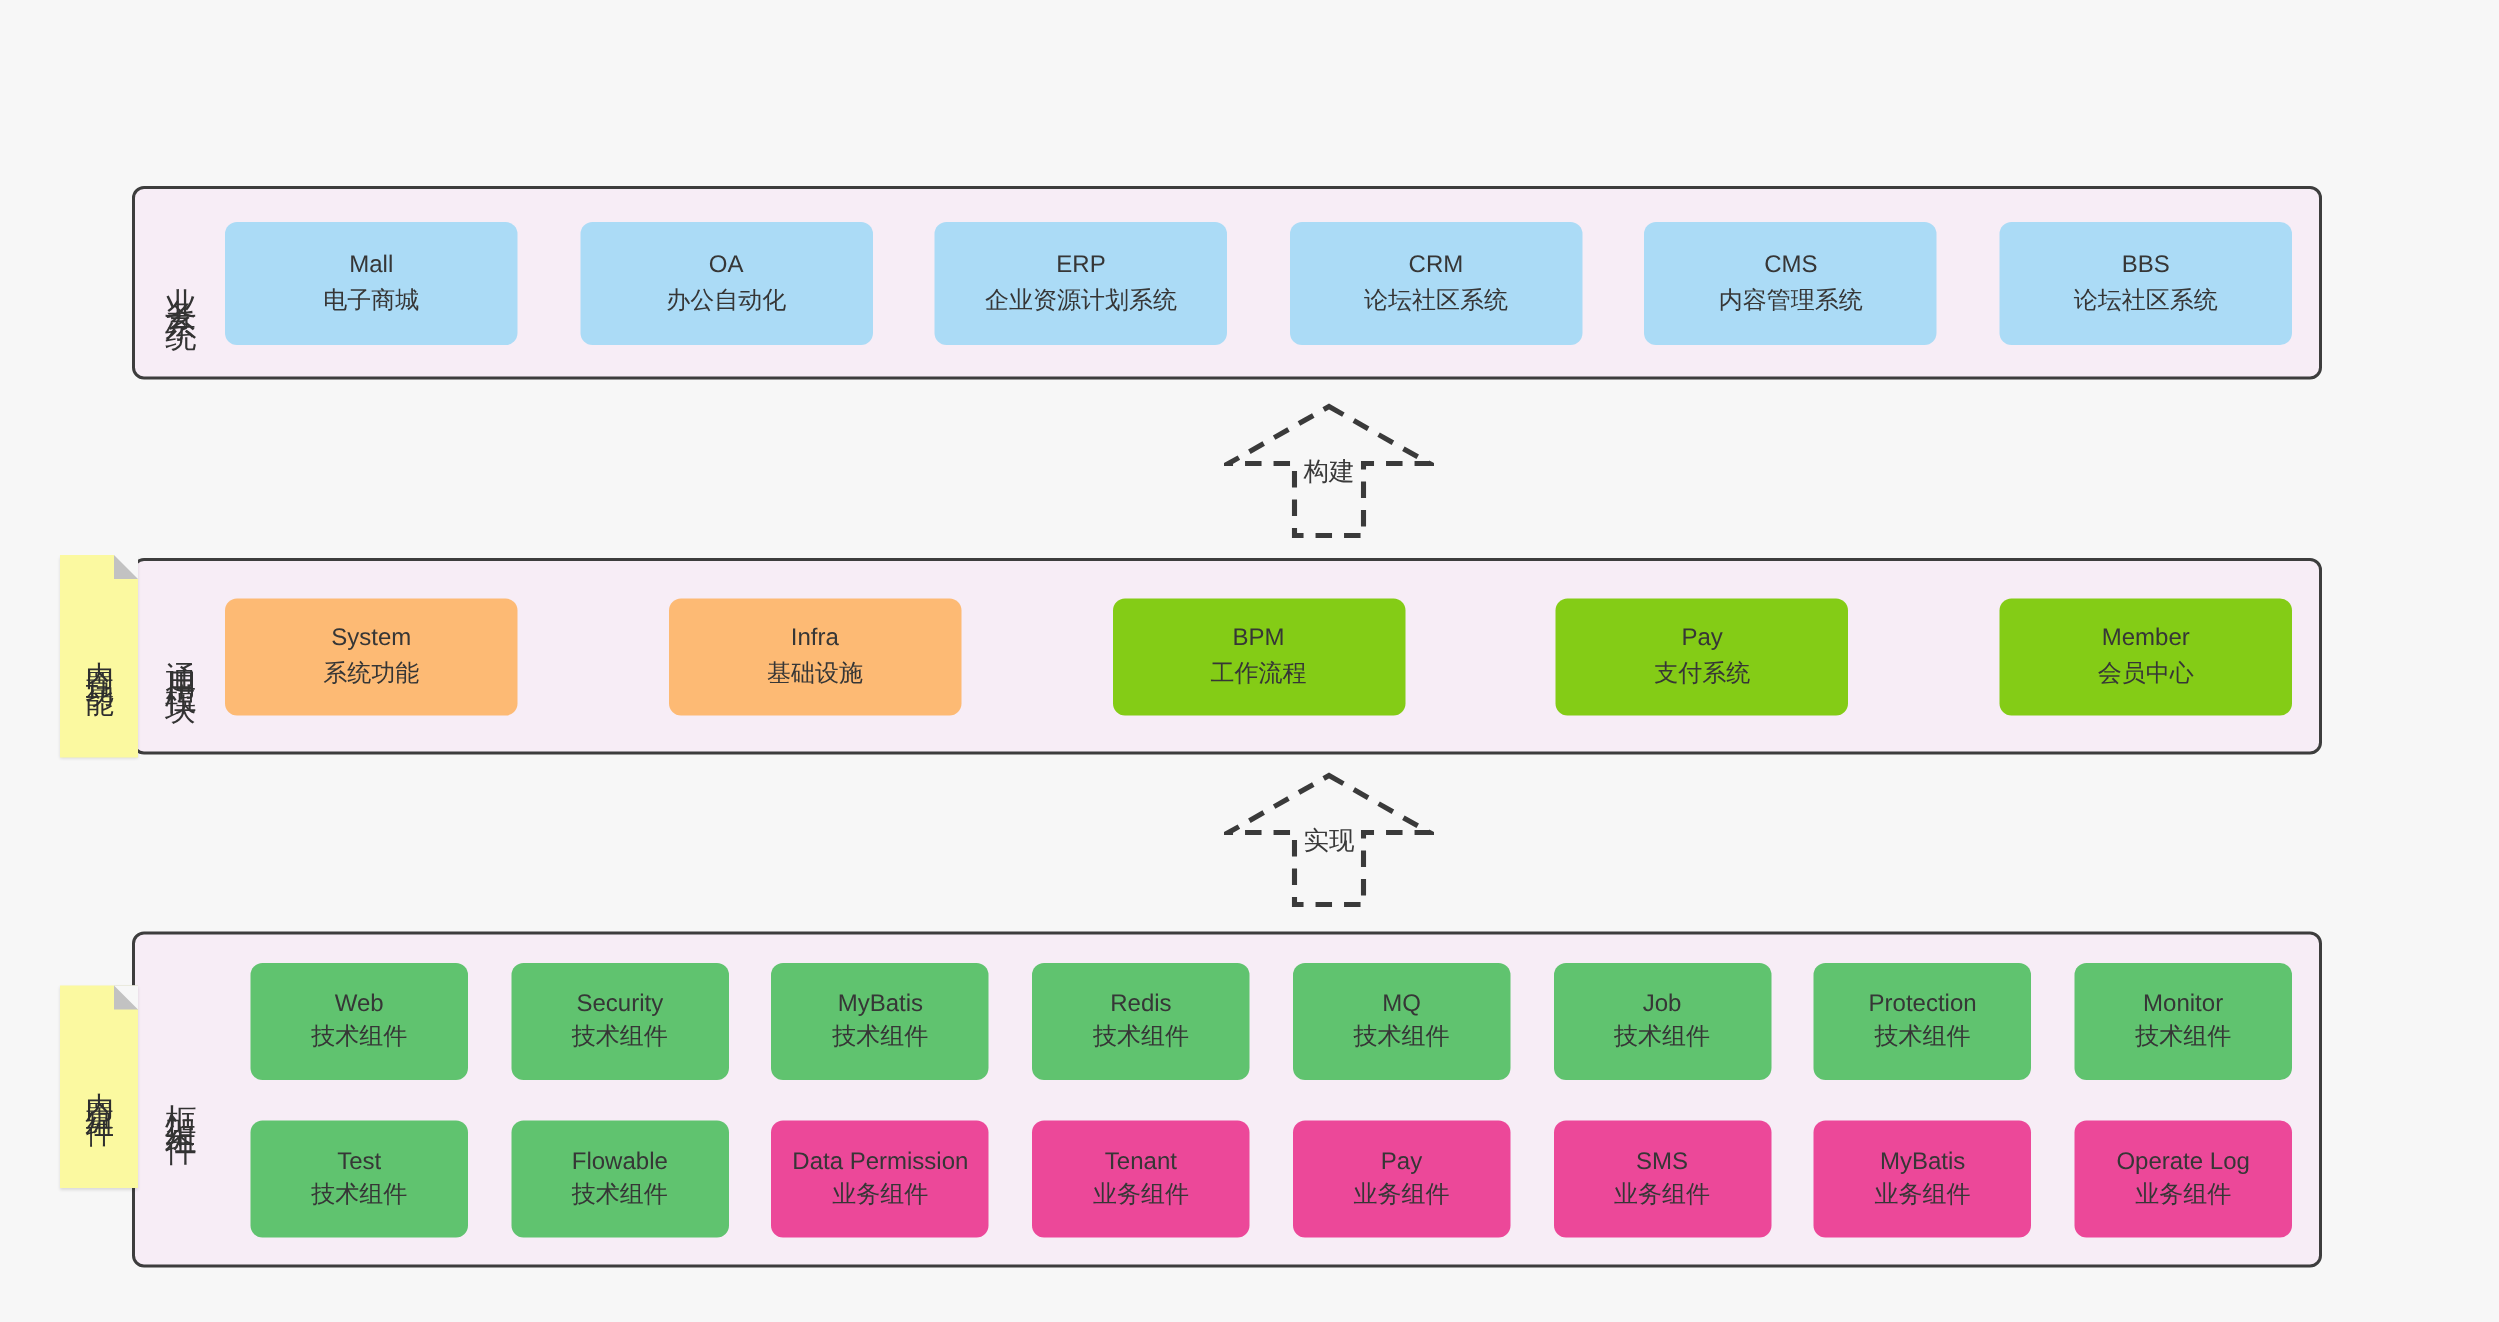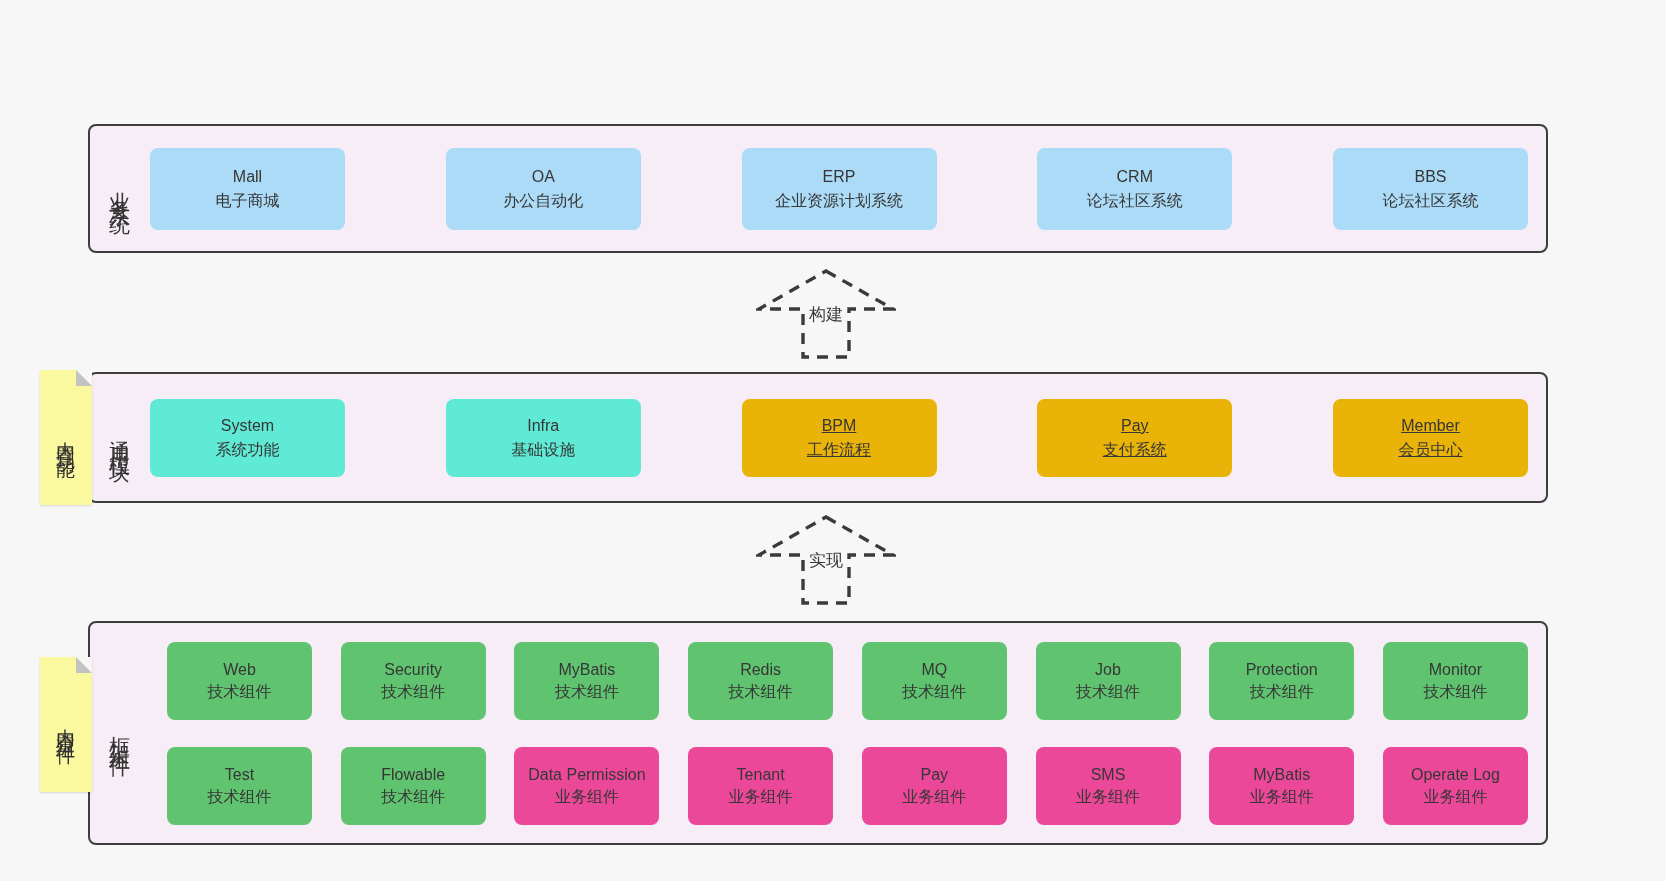--- a/index.html
+++ b/index.html
@@ -39,43 +39,43 @@
 
   .node{
     box-sizing:border-box;border-radius:8px;
     display:flex;flex-direction:column;align-items:center;justify-content:center;
     text-align:center;font-size:16px;line-height:1.5;color:#363636;
   }
   .node-wide{width:195px;height:82px;}
   .node-mid{width:195px;height:78px;}
   .node-small{width:145px;height:78px;line-height:1.35;}
   .blue{background:#abdbf6;}
-  .red{background:#5eead4;}
-  .pink{background:#eab308;text-decoration:underline;}
+  .red{background:#fdba74;}
+  .pink{background:#84cc16;}
   .green-dark{background:#60c36f;}
   .green-light{background:#ec4899;}
 
   .tag{
     position:absolute;left:-50px;width:52px;background:#fbf9a0;
     display:flex;align-items:center;justify-content:center;
     box-shadow:0 1px 2px rgba(0,0,0,0.12);
   }
   .tag-modules{top:-4px;height:135px;}
   .tag-framework{top:34px;height:135px;}
   .tag span{
     writing-mode:vertical-lr;text-orientation:upright;
     font-size:19px;letter-spacing:6px;color:#2e2e2e;line-height:1;
   }
   .tag .fold{
     position:absolute;top:0;right:0;width:0;height:0;
     border-style:solid;border-width:0 16px 16px 0;
     border-color:#f7f7f7 #f7f7f7 #c2c2c2 transparent;
   }
 
-  .arrow{position:absolute;left:756px;width:140px;height:92px;}
+  .arrow{position:absolute;left:816px;width:140px;height:92px;}
   .arrow-build{top:268px;}
   .arrow-implement{top:514px;}
   .arrow svg{display:block;width:140px;height:92px;}
   .arrow polygon{
     fill:none;stroke:#3a3a3a;stroke-width:3.4;
     stroke-dasharray:11 8;
   }
   .arrow-label{
     position:absolute;top:34px;left:50%;transform:translateX(-50%);
     background:#f7f7f7;padding:1px 4px;font-size:17px;color:#3a3a3a;white-space:nowrap;
@@ -101,20 +101,24 @@
       </div>
       <div class="node node-wide blue">
         <div>ERP</div>
         <div>企业资源计划系统</div>
       </div>
       <div class="node node-wide blue">
         <div>CRM</div>
         <div>论坛社区系统</div>
       </div>
       <div class="node node-wide blue">
+        <div>CMS</div>
+        <div>内容管理系统</div>
+      </div>
+      <div class="node node-wide blue">
         <div>BBS</div>
         <div>论坛社区系统</div>
       </div>
     </div>
   </div>
 
   <div class="arrow arrow-build">
     <svg viewBox="0 0 140 92">
       <polygon points="70,3 137,41 93,41 93,89 47,89 47,41 3,41"></polygon>
     </svg>

